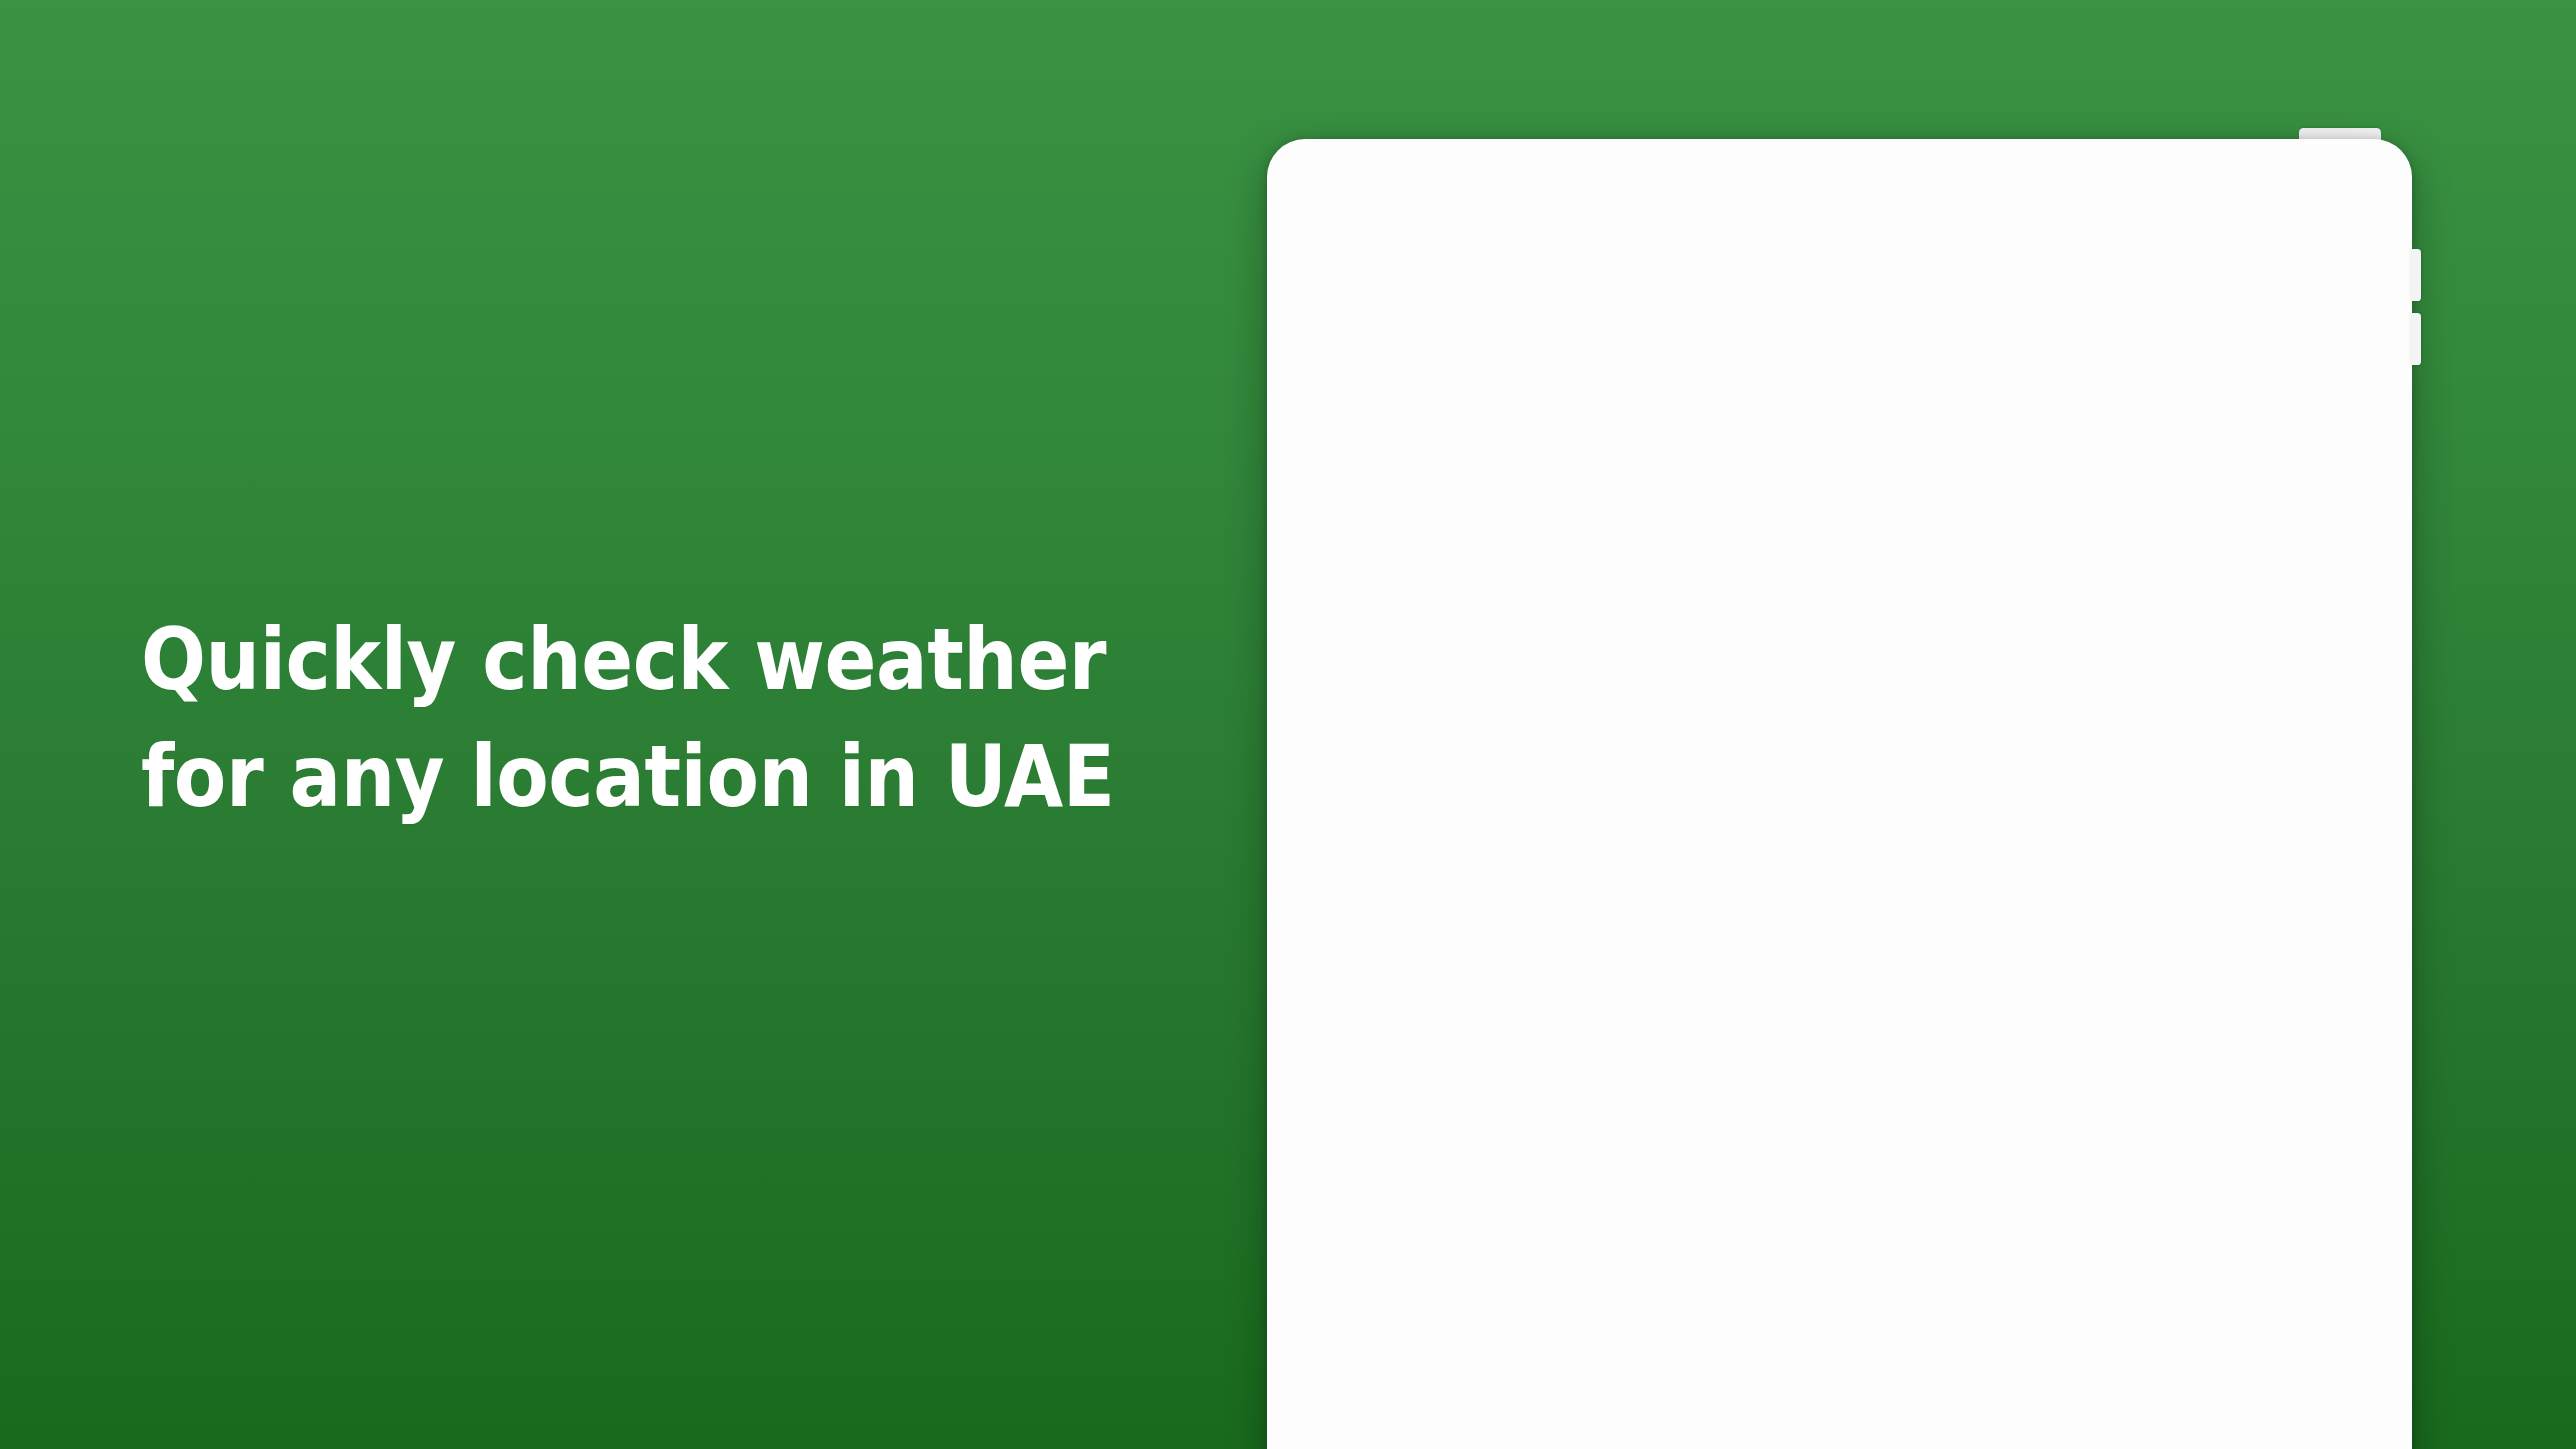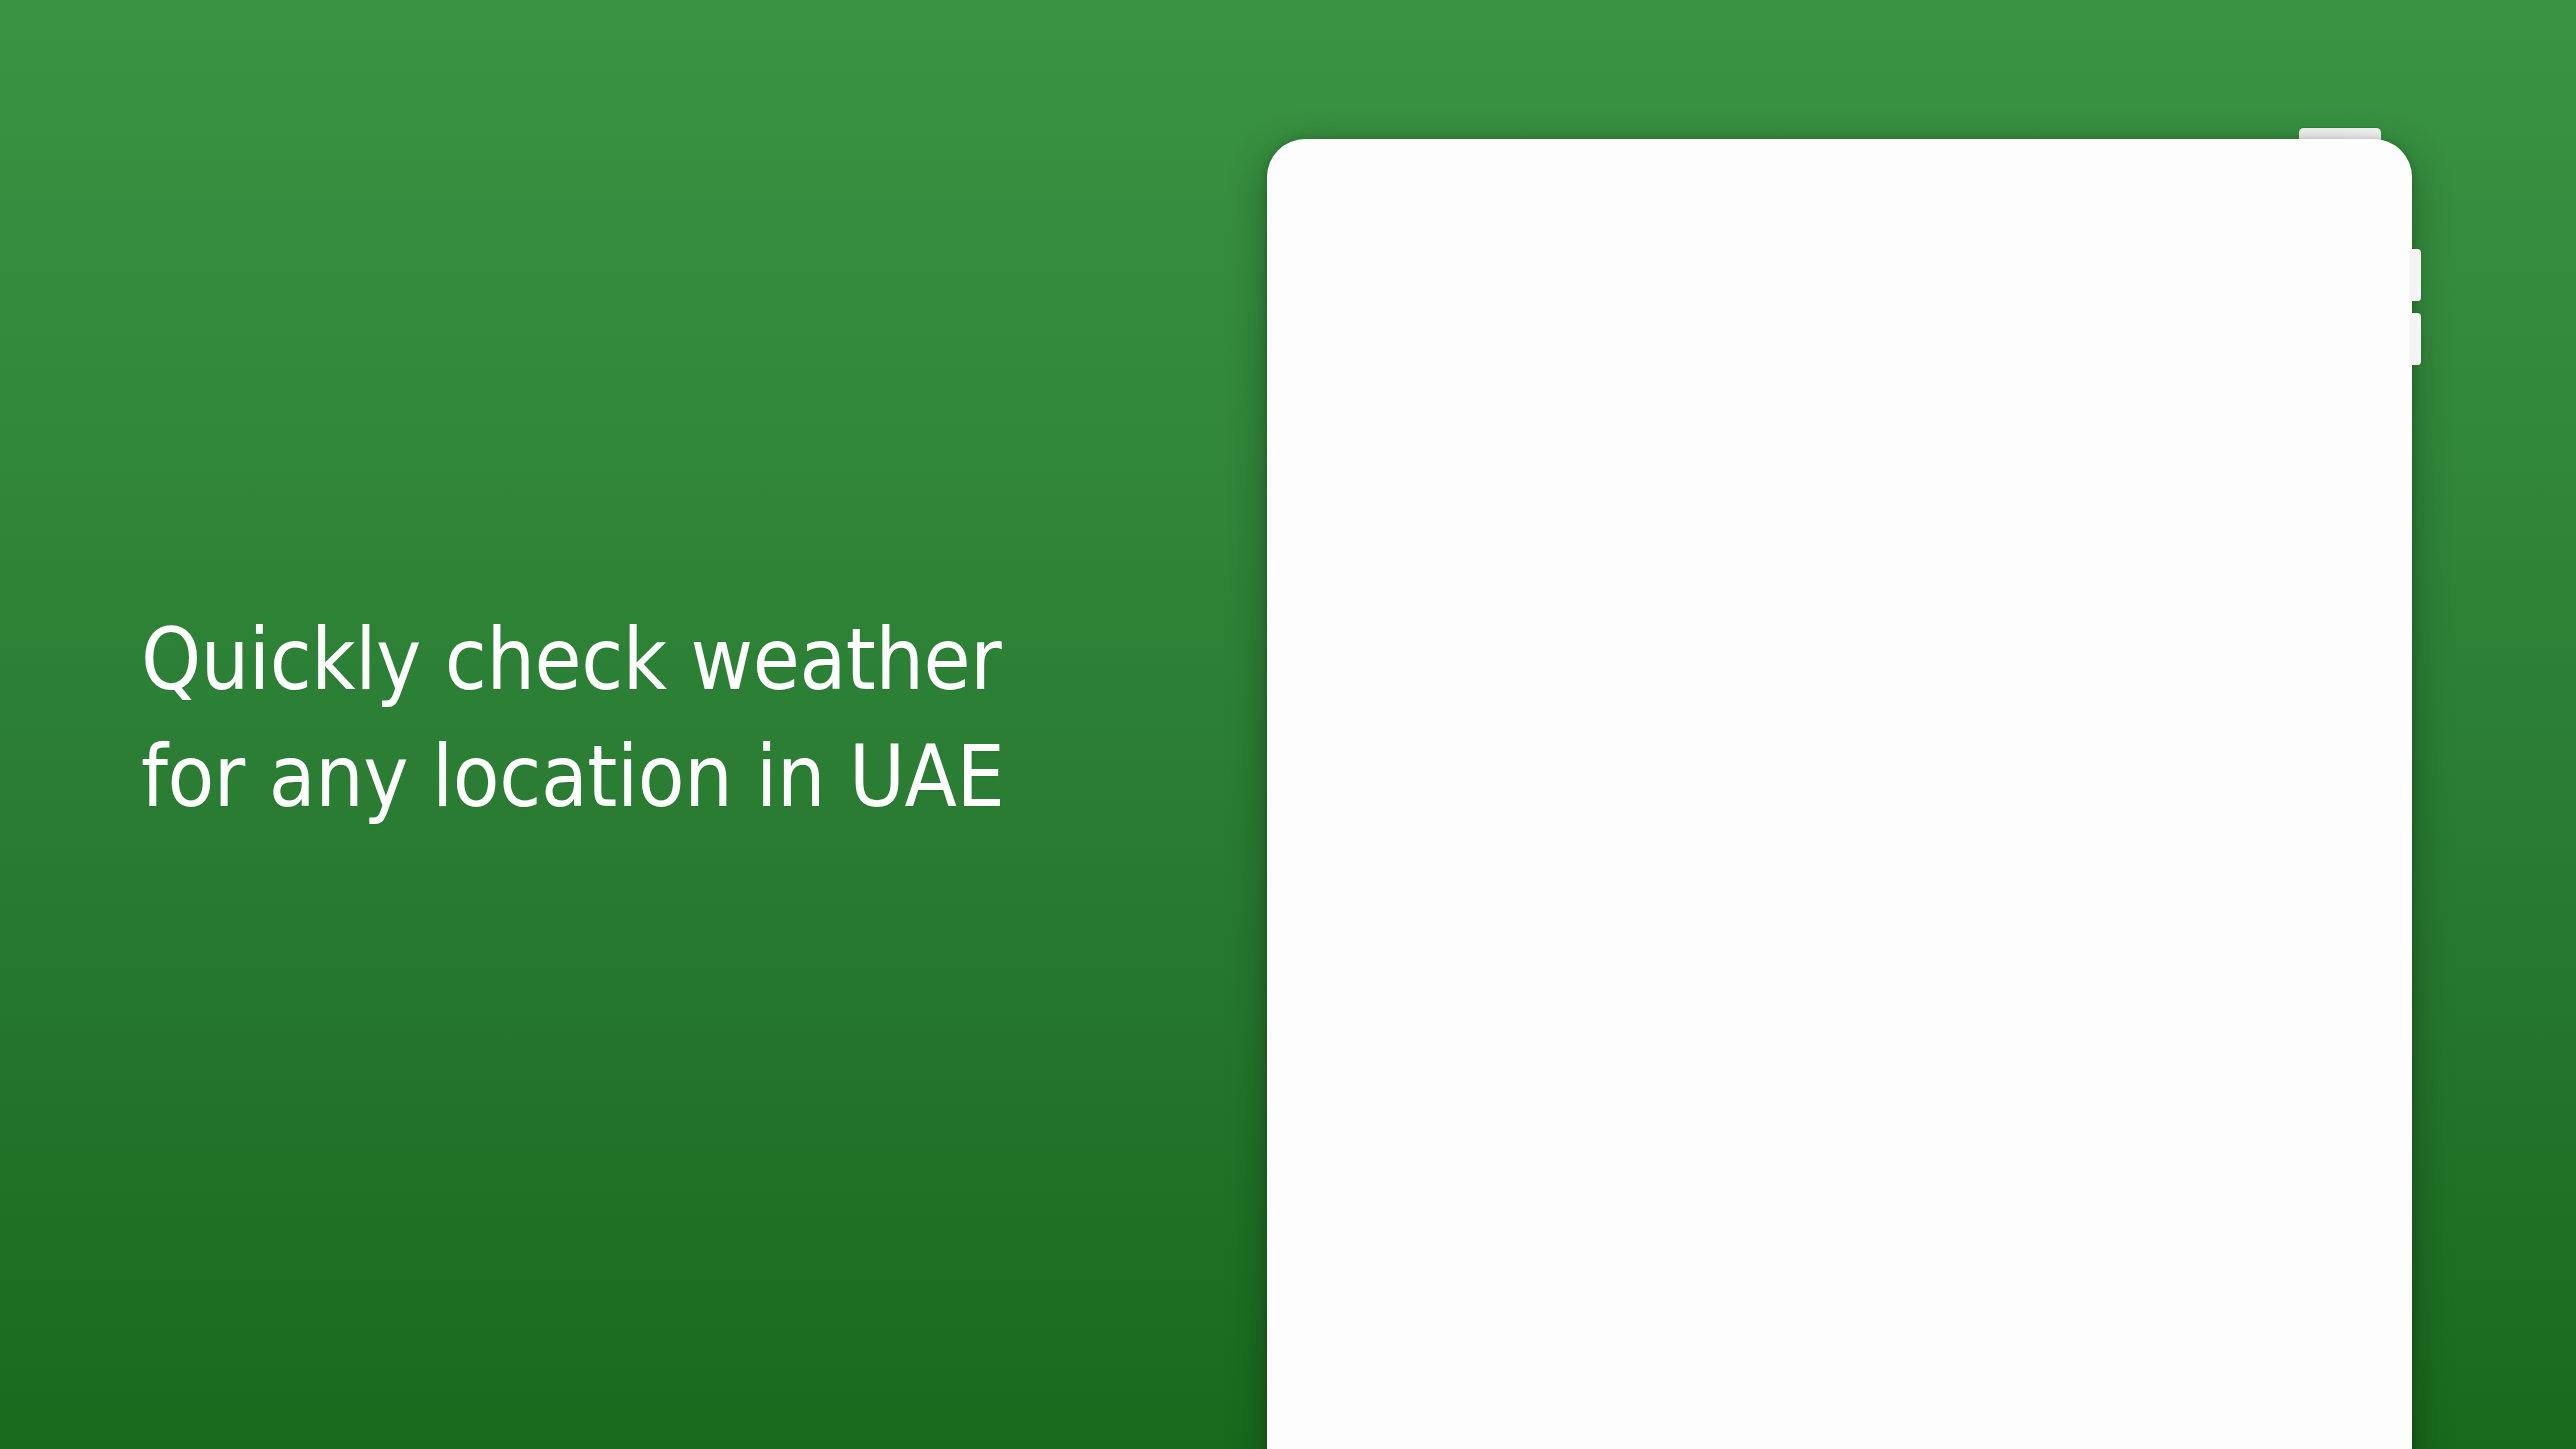--- a/index.html
+++ b/index.html
@@ -8,21 +8,21 @@
     font-family:"Liberation Sans", sans-serif;
     background:linear-gradient(180deg,#3a9343 0%,#2f8438 38%,#26772e 68%,#196a1d 100%);
     position:relative;
   }
 
   
   #headline{
     position:absolute; left:141px; top:601px;
     color:#ffffff;
     font-family:"DejaVu Sans Condensed","Liberation Sans",sans-serif;
-    font-size:85px; line-height:1.38; font-weight:400;
+    font-size:85px; line-height:1.38; font-weight:700;
     letter-spacing:-0.4px;
     white-space:pre-line;
     text-shadow:0 0.9px 1.8px rgba(0,0,0,.06);
   }
 
   
   #device{
     position:absolute; left:1267px; top:139px;
     width:1145px; height:1395px;
     background:#fdfdfd;

